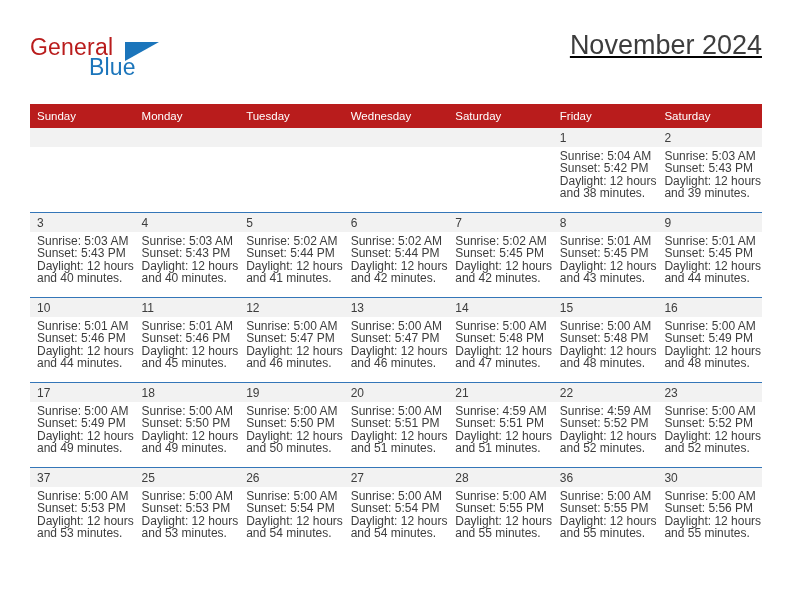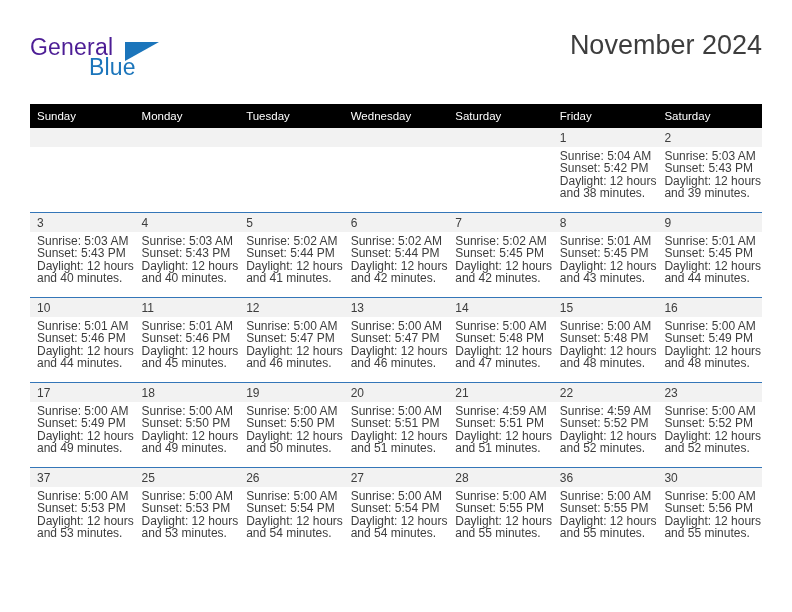--- a/index.html
+++ b/index.html
@@ -35,21 +35,21 @@
     top: 6px;
     width: 200px;
     height: 54px;
   }
   .logo-general {
     position: absolute;
     left: 0;
     top: 0;
     font-size: 23px;
     letter-spacing: 0.2px;
-    color: #4c1d95;
+    color: #b91c1c;
     font-family: "Liberation Sans", sans-serif;
   }
   .logo-blue {
     position: absolute;
     left: 59px;
     top: 20px;
     font-size: 23px;
     letter-spacing: 0.2px;
     color: #1b75bb;
     font-family: "Liberation Sans", sans-serif;
@@ -63,20 +63,21 @@
     height: 0;
     border-left: 34px solid #1b75bb;
     border-bottom: 19px solid transparent;
   }
 
   .title-block {
     position: absolute;
     right: 0;
     top: 0;
     text-align: right;
+    text-decoration: underline;
   }
   .cal-title {
     font-size: 27px;
     color: #3d3d3d;
     line-height: 34px;
     white-space: nowrap;
     font-weight: normal;
   }
   .cal-sub {
     font-size: 14.5px;
@@ -89,21 +90,21 @@
   
   .calendar {
     position: absolute;
     left: 30px;
     top: 104px;
     width: 732px;
     border-collapse: collapse;
     table-layout: fixed;
   }
   .calendar th {
-    background: #000000;
+    background: #b91c1c;
     color: #ffffff;
     font-size: 11.5px;
     font-weight: normal;
     text-align: left;
     padding: 5px 0 6px 7px;
     height: 13px;
     border: none;
   }
   .calendar td {
     vertical-align: top;

